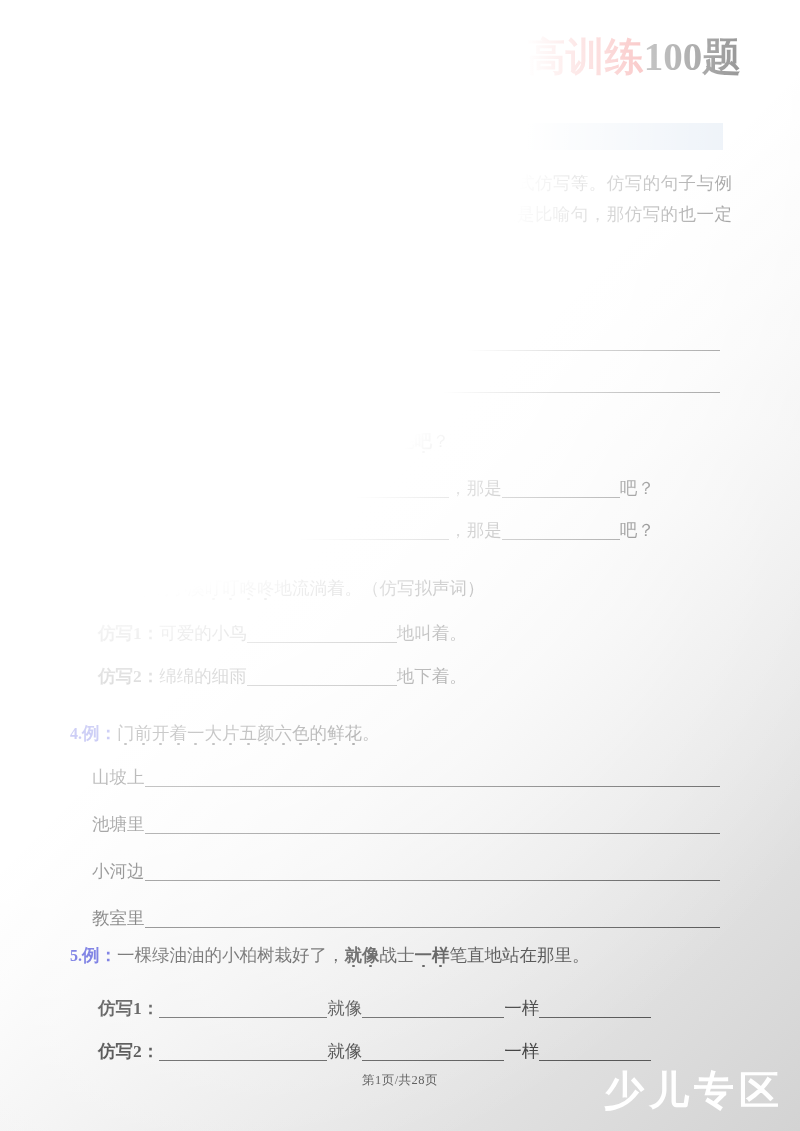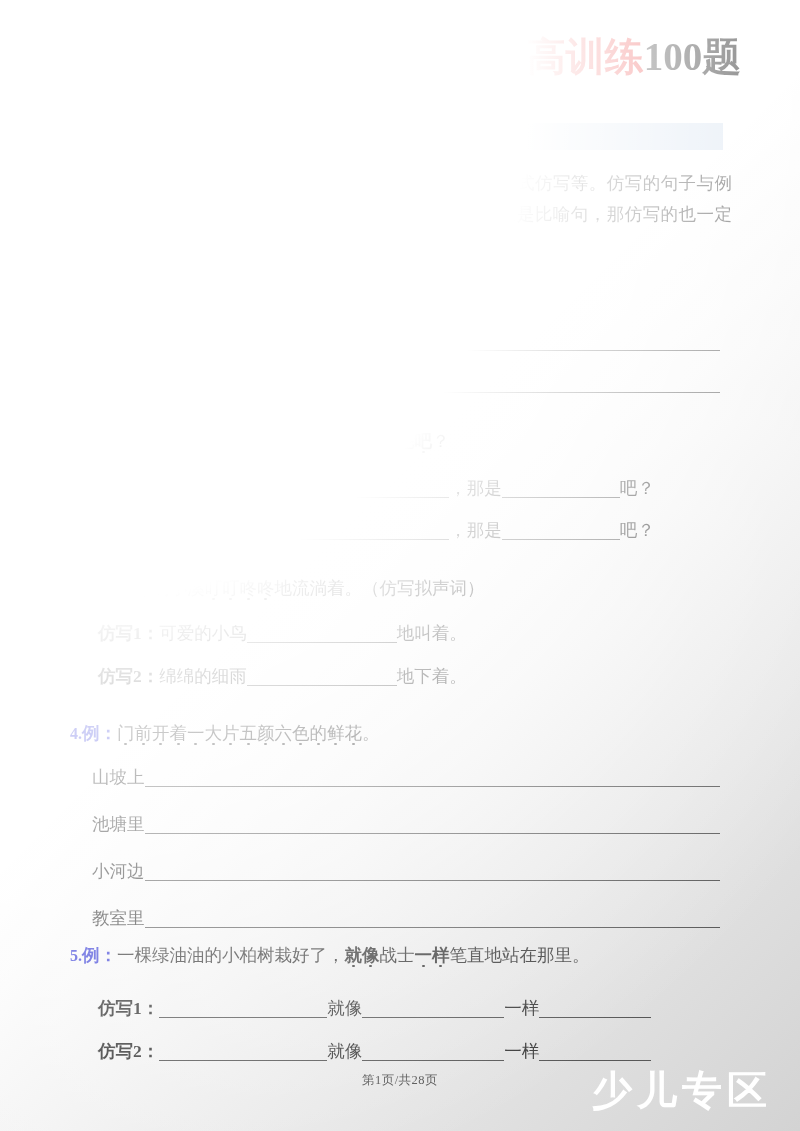--- a/index.html
+++ b/index.html
@@ -91,21 +91,21 @@
   }
 
   
   .footer{
     position:absolute;left:0;top:1072px;width:800px;text-align:center;
     font-size:12.5px;color:#333;letter-spacing:0.5px;
   }
 
   
   .wm{
-    position:absolute;right:28px;bottom:20px;text-align:right;
+    position:absolute;right:16px;bottom:20px;text-align:right;
     pointer-events:none;user-select:none;
   }
   .wm .cn{
     font-family:"Liberation Sans","DejaVu Sans",sans-serif;
     font-weight:bold;font-size:40px;line-height:42px;color:#ffffff;
     letter-spacing:5px;
   }
   .wm .url{
     font-family:"Liberation Sans","DejaVu Sans",sans-serif;
     font-weight:bold;font-size:31px;line-height:36px;color:#ffffff;

